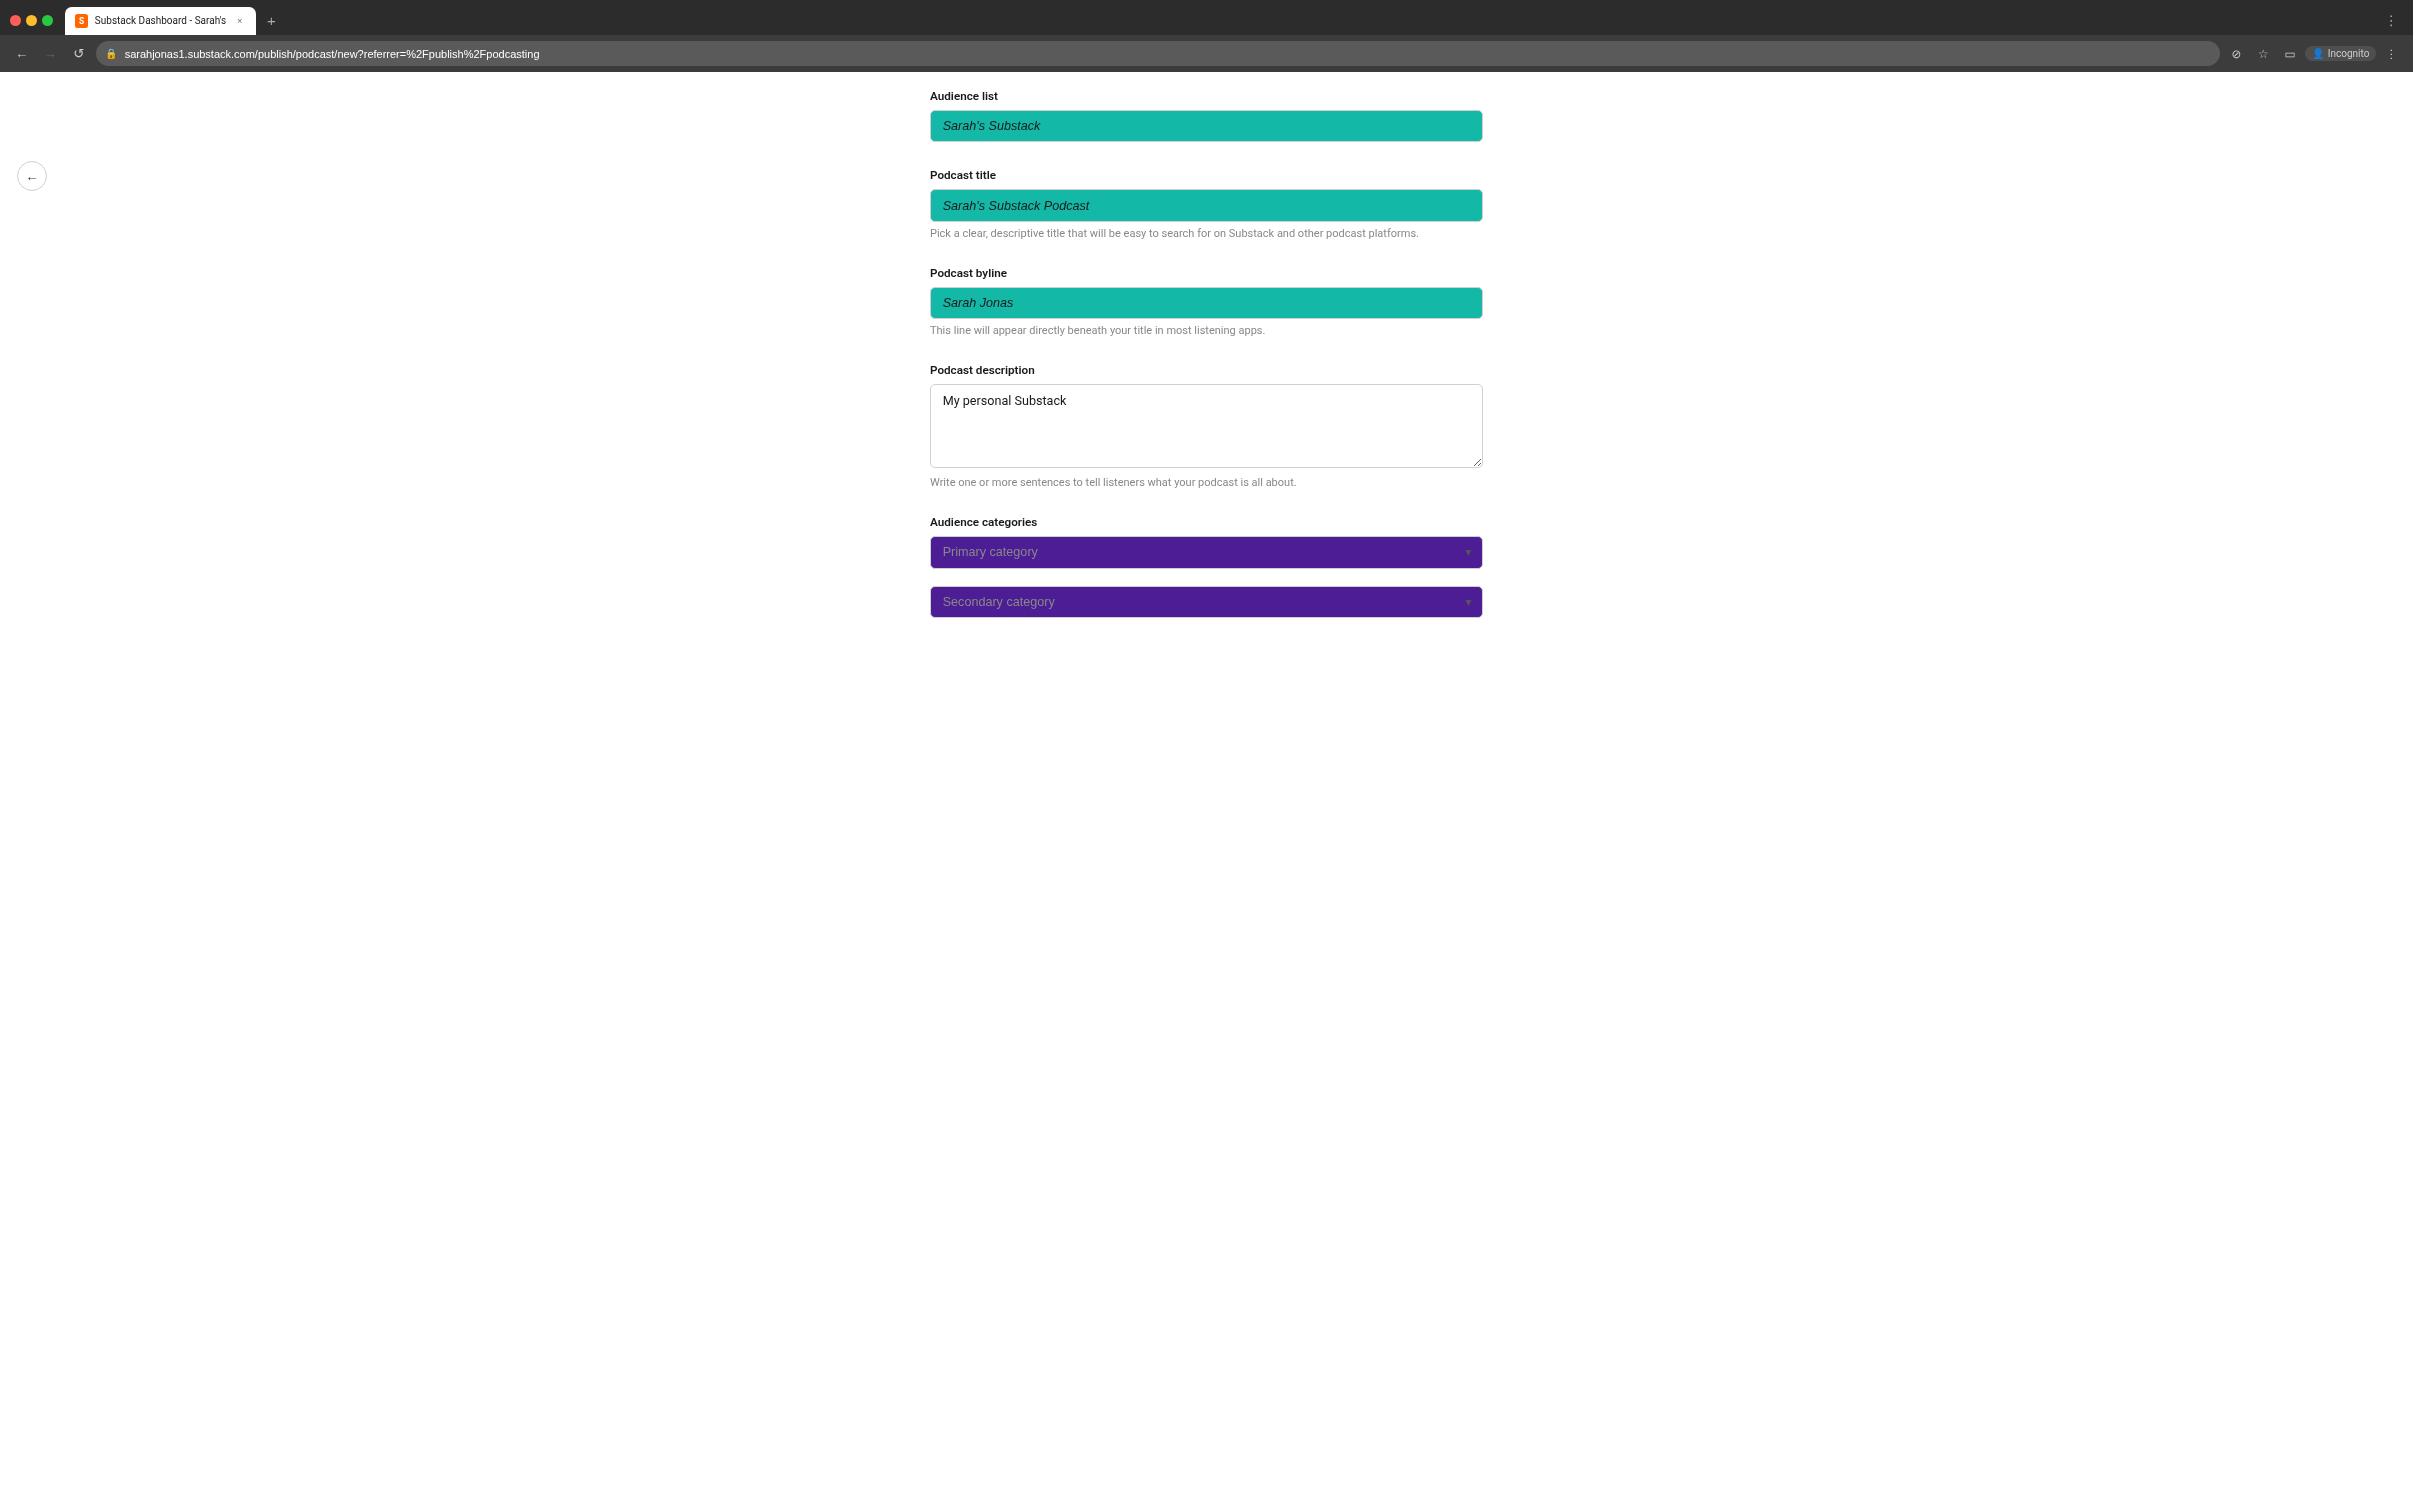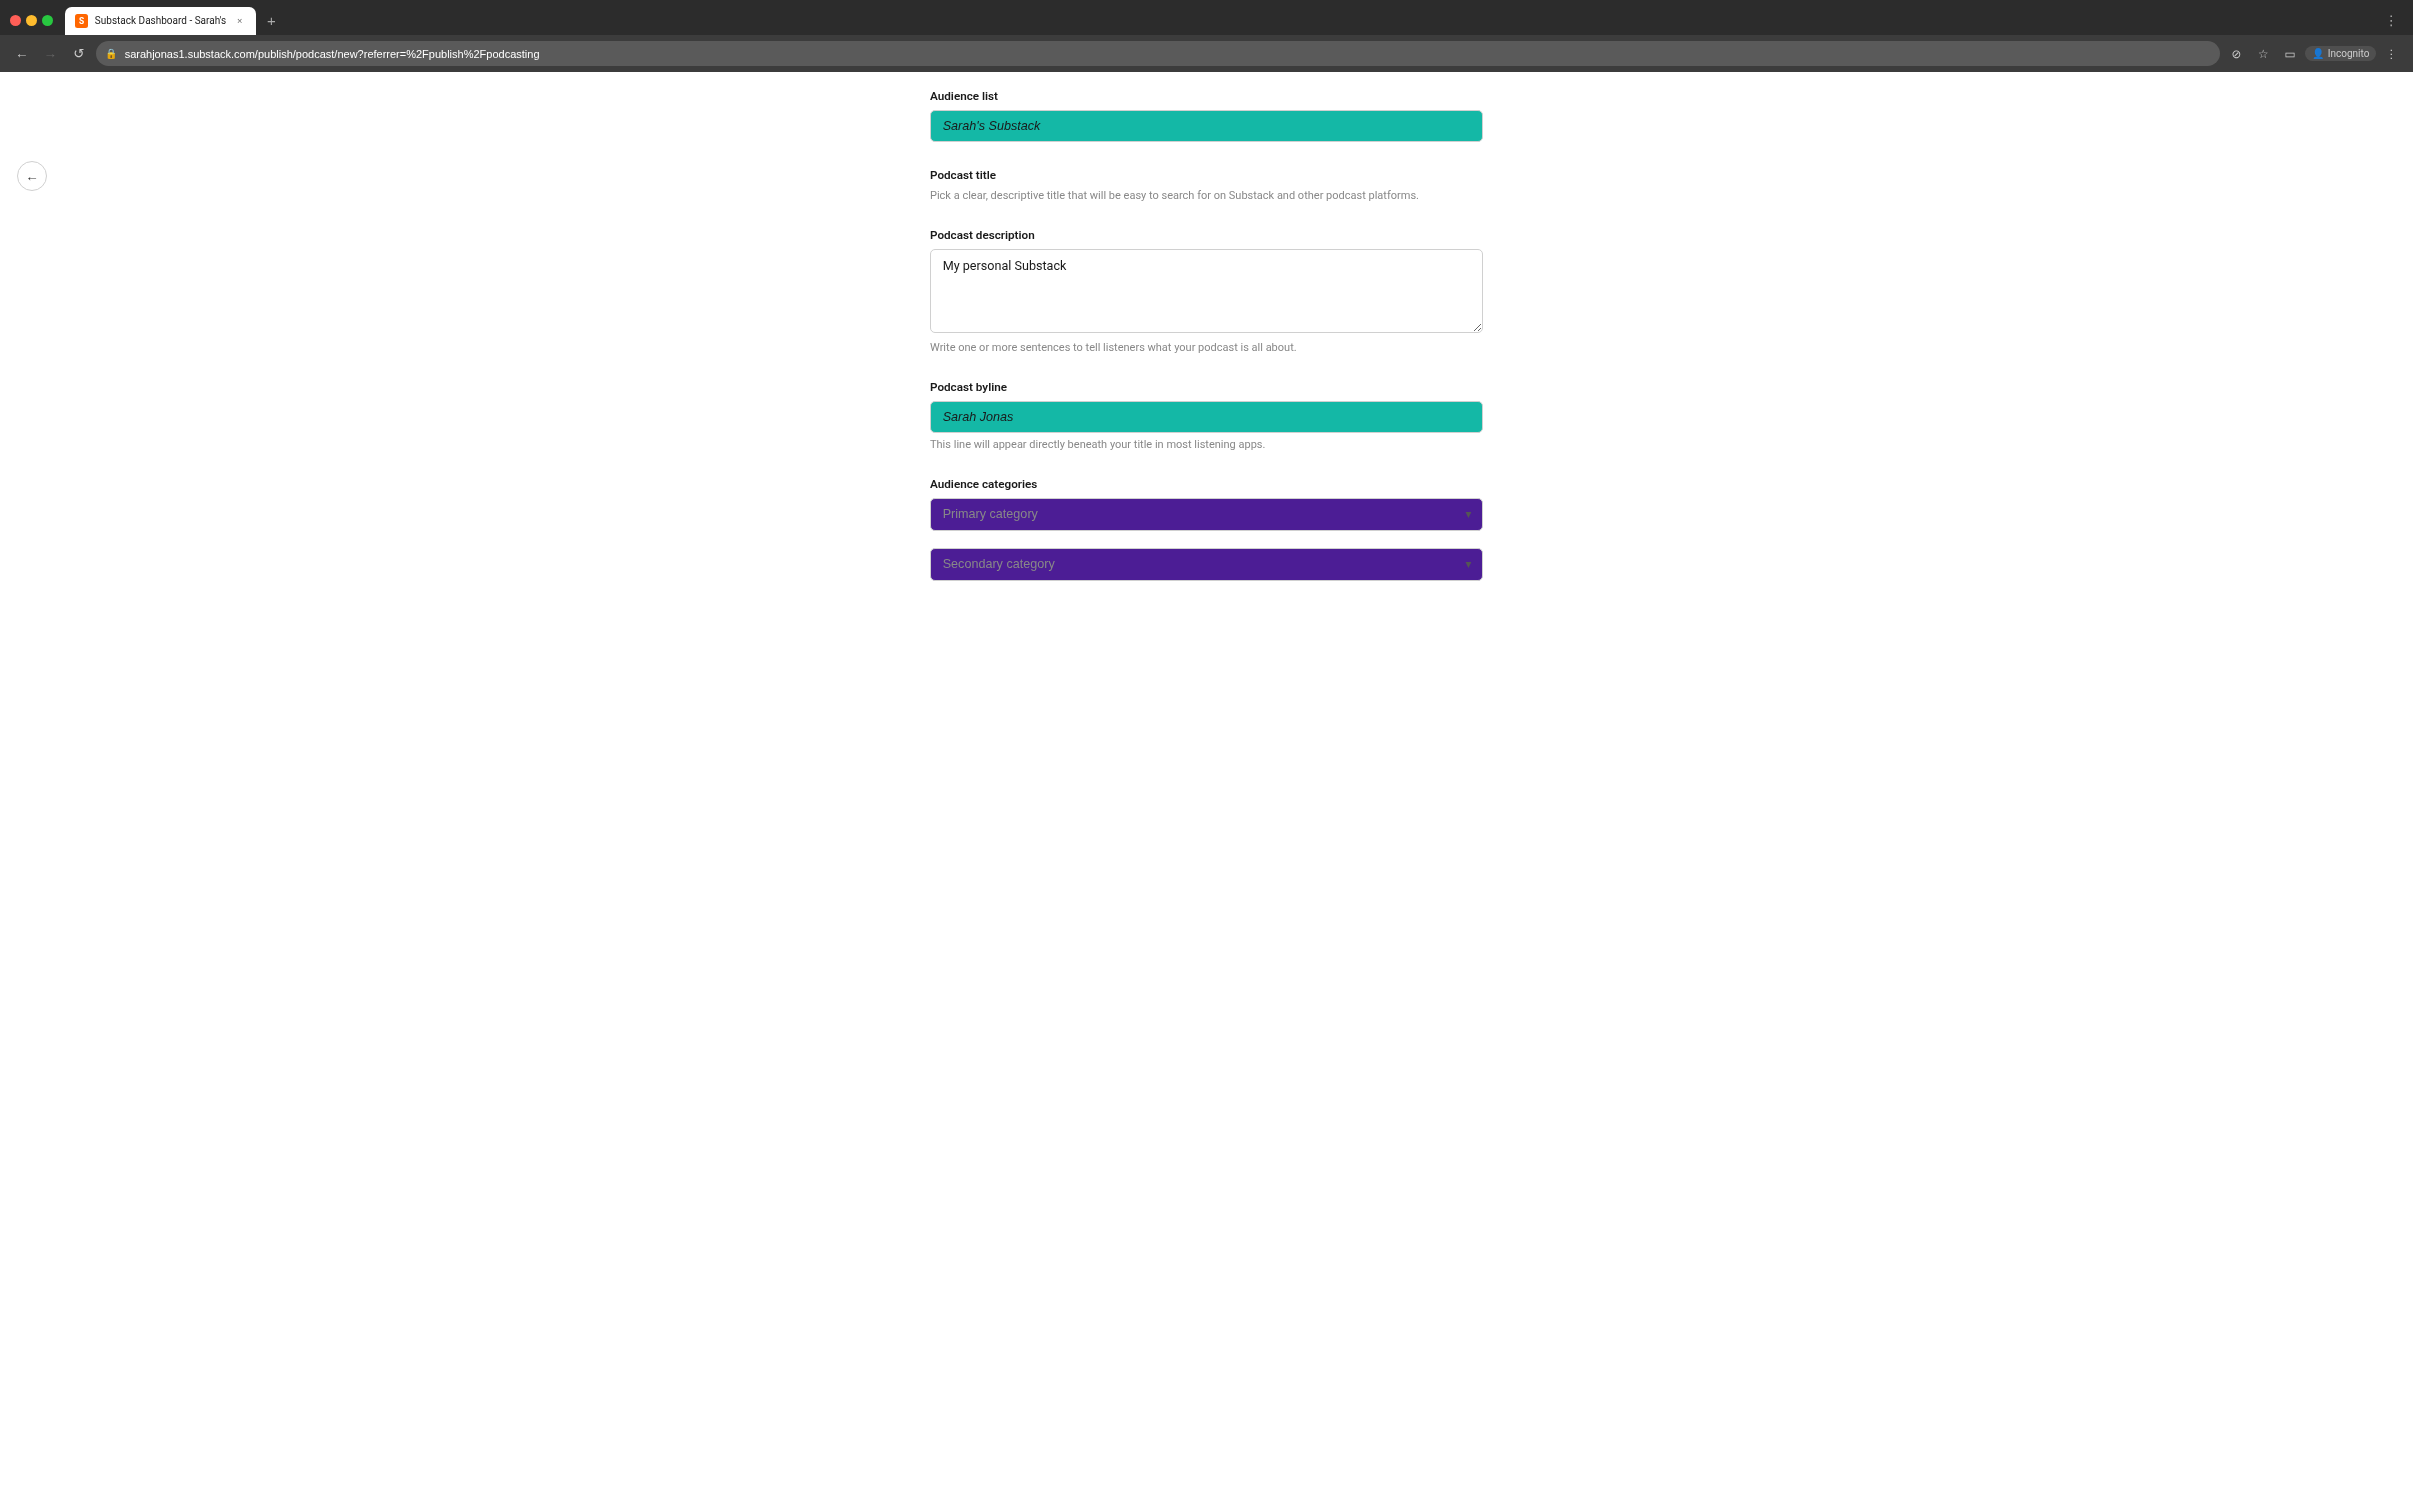--- a/index.html
+++ b/index.html
@@ -389,33 +389,34 @@
 
   <div class="form-container">
 
     <div class="form-group">
       <label class="form-label">Audience list</label>
       <input class="form-input" type="text" readonly="" value="Sarah's Substack" style="">
     </div>
 
     <div class="form-group">
       <label class="form-label">Podcast title</label>
+      <input class="form-input" type="text" value="Sarah's Substack Podcast" style="">
       <p class="form-hint">Pick a clear, descriptive title that will be easy to search for on Substack and other podcast platforms.</p>
+    </div>
+
+    <div class="form-group">
+      <label class="form-label">Podcast byline</label>
+      <input class="form-input" type="text" value="Sarah Jonas" style="">
+      <p class="form-hint">This line will appear directly beneath your title in most listening apps.</p>
     </div>
 
     <div class="form-group">
       <label class="form-label">Podcast description</label>
       <textarea class="form-textarea" style="">My personal Substack</textarea>
       <p class="form-hint">Write one or more sentences to tell listeners what your podcast is all about.</p>
-    </div>
-
-    <div class="form-group">
-      <label class="form-label">Podcast byline</label>
-      <input class="form-input" type="text" value="Sarah Jonas" style="">
-      <p class="form-hint">This line will appear directly beneath your title in most listening apps.</p>
     </div>
 
     <div class="form-group">
       <label class="form-label">Audience categories</label>
 
       <div class="form-select-wrapper">
         <select class="form-select">
           <option value="" disabled="" selected="">Primary category</option>
           <option>Arts</option>
           <option>Business</option>

